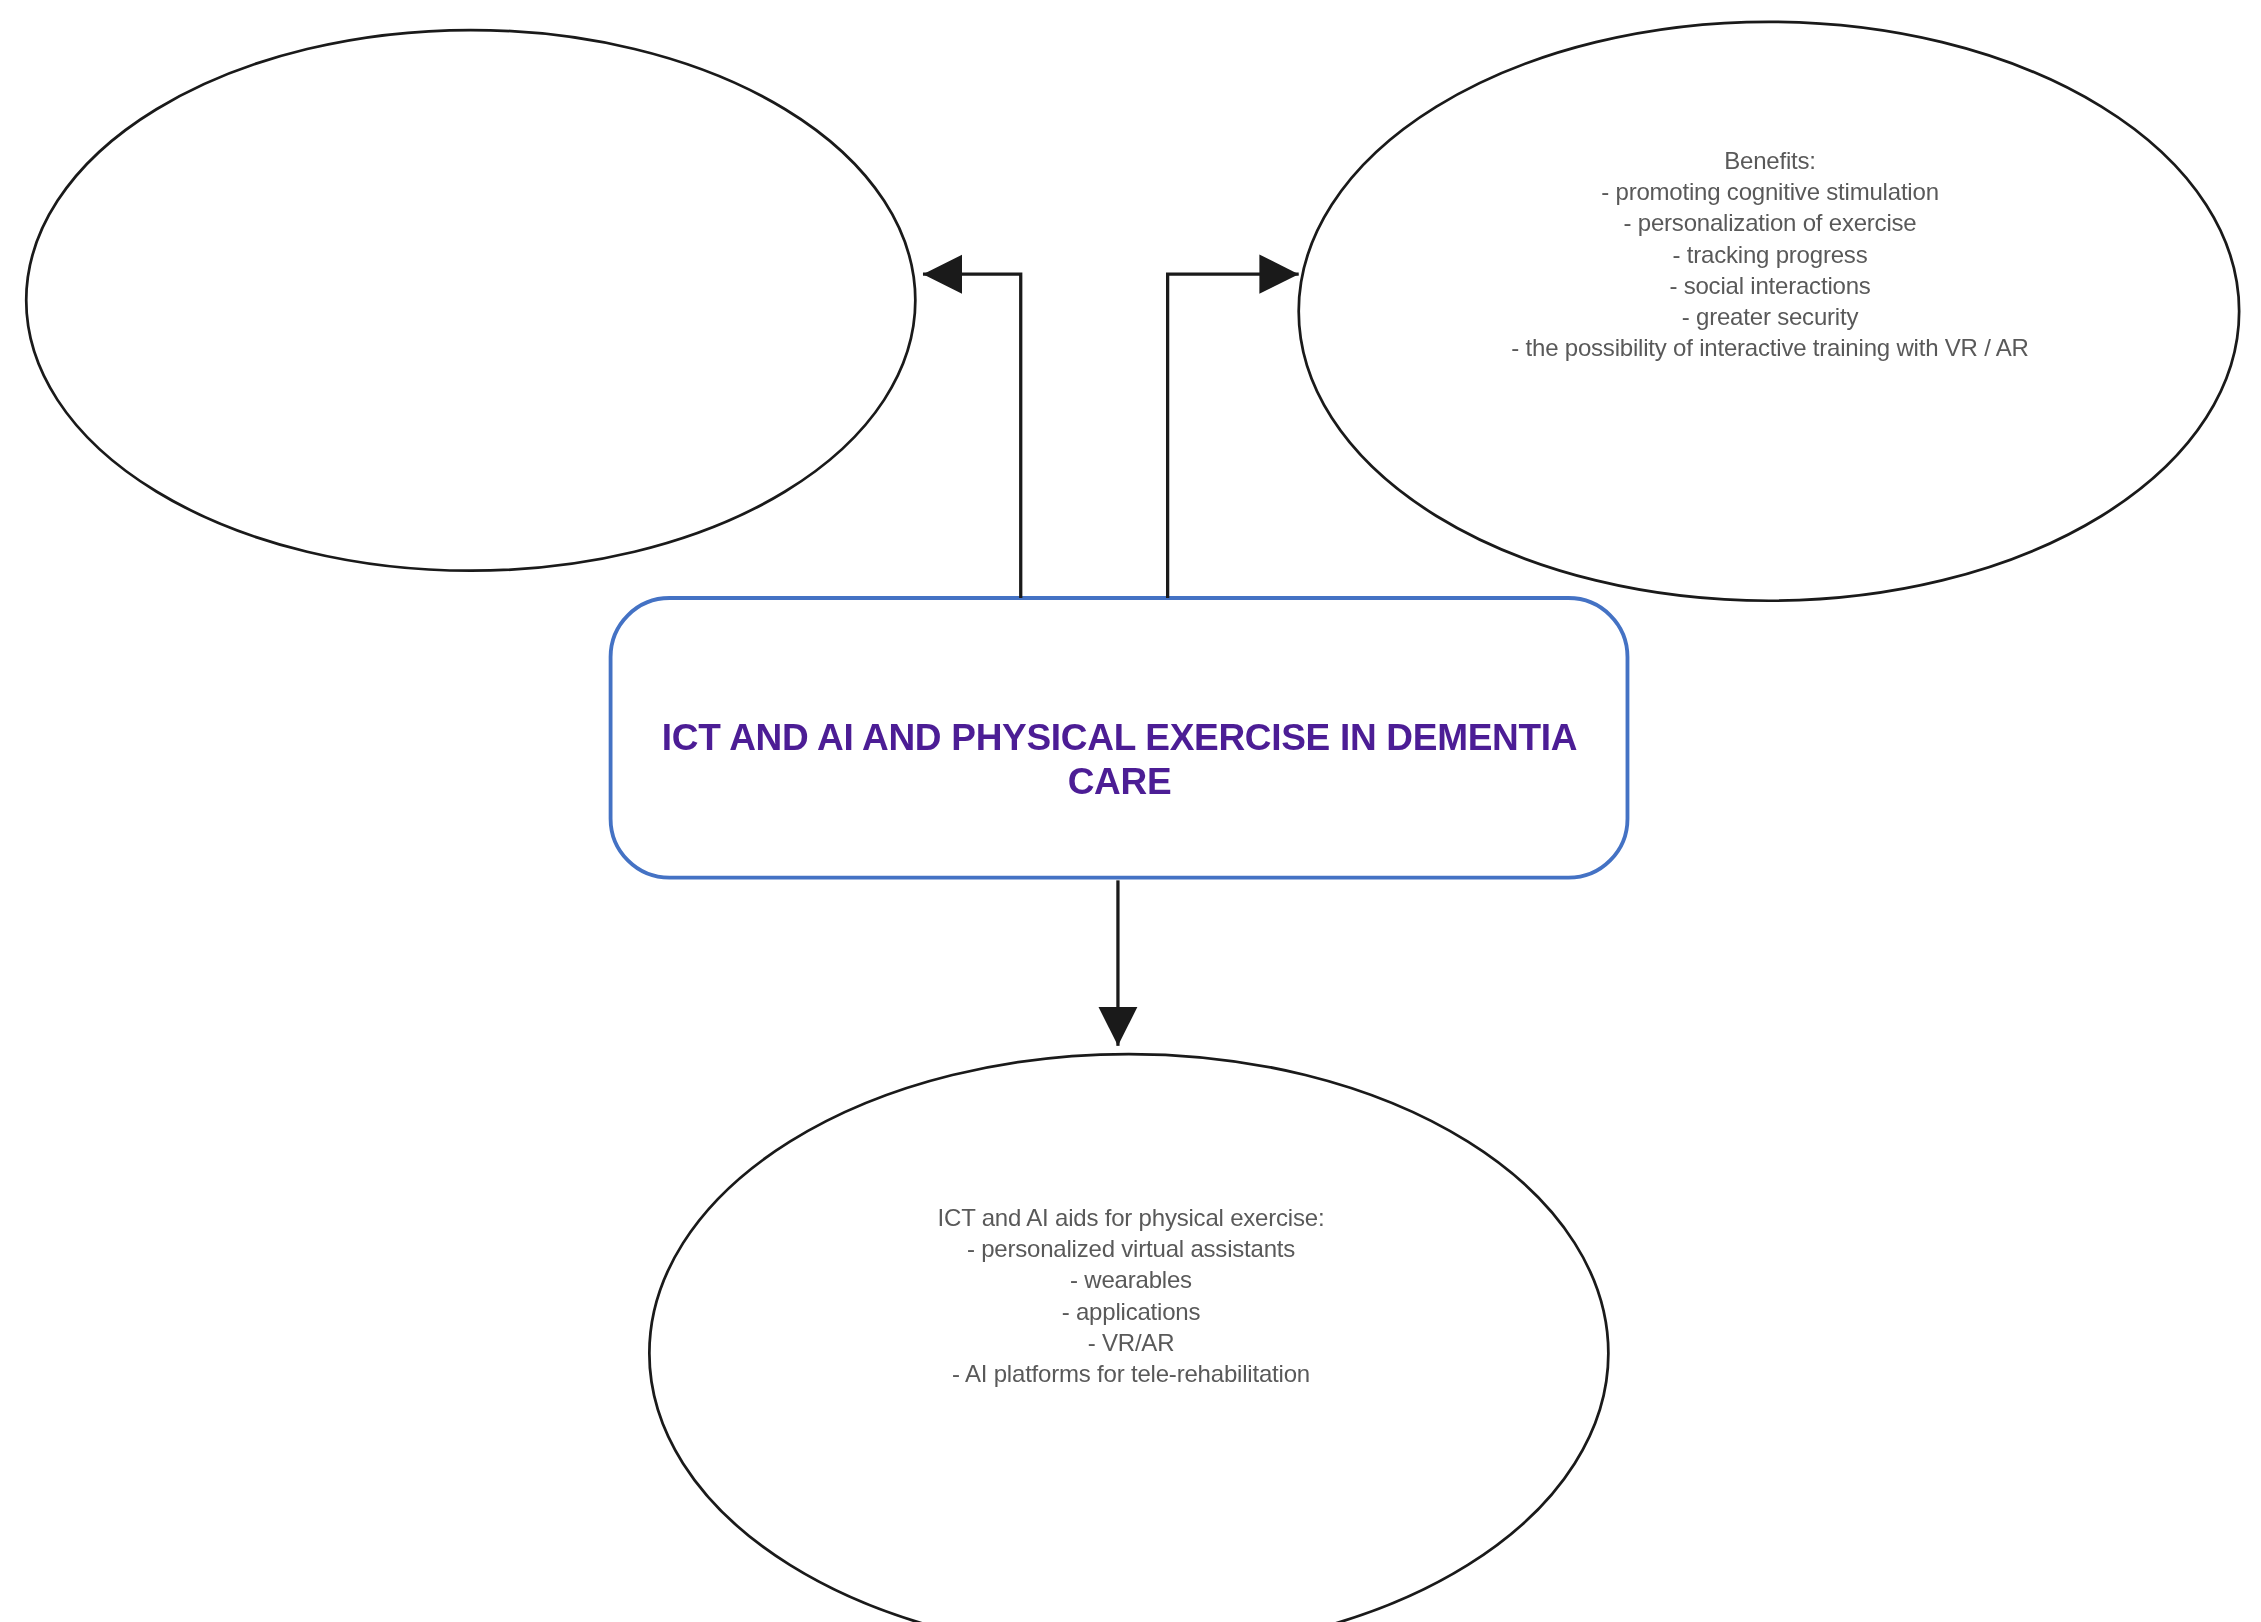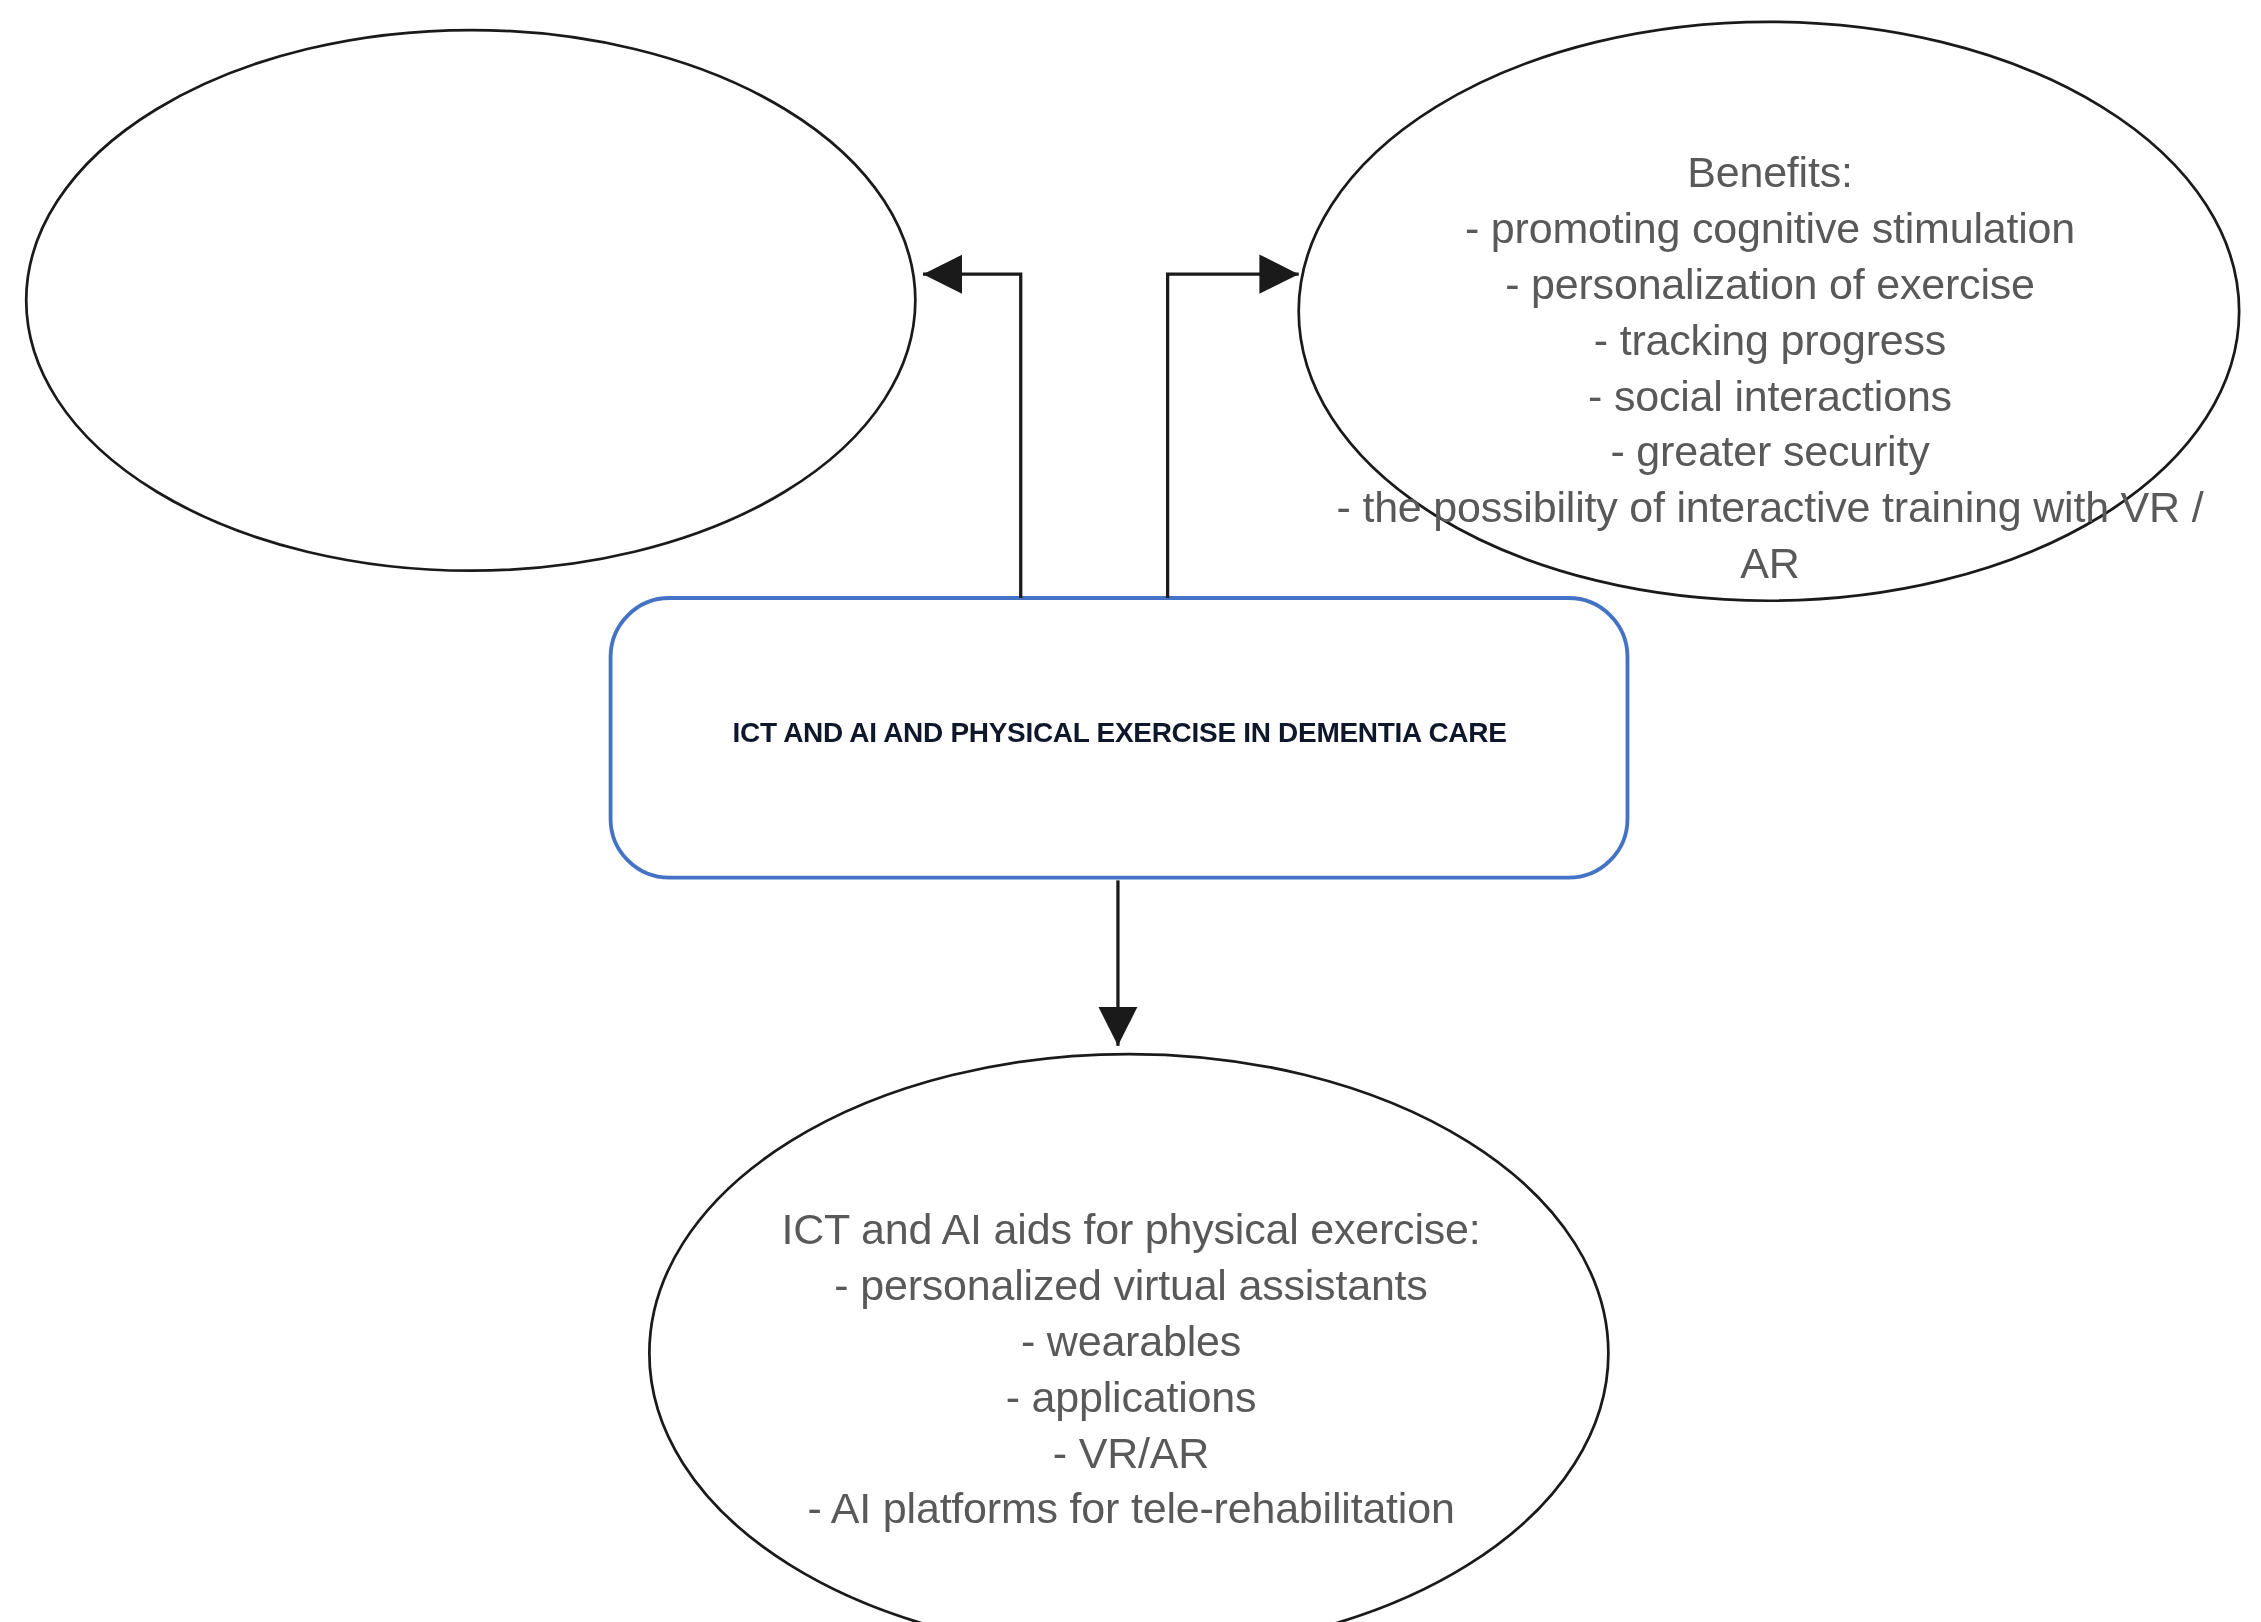--- a/index.html
+++ b/index.html
@@ -20,33 +20,33 @@
     left: 0;
     top: 0;
     width: 2261px;
     height: 1622px;
   }
   .node-text {
     position: absolute;
     text-align: center;
     color: #595959;
     font-family: "Liberation Sans", sans-serif;
-    font-size: 43px;
+    font-size: 24px;
     line-height: 1.30;
     letter-spacing: -0.2px;
     white-space: pre-line;
     pointer-events: none;
   }
   .center-title {
     position: absolute;
     text-align: center;
-    color: #0f172a;
+    color: #4c1d95;
     font-family: "Liberation Sans", sans-serif;
     font-weight: bold;
-    font-size: 28px;
+    font-size: 37px;
     letter-spacing: -0.3px;
     line-height: 1.2;
   }
   #left-ellipse-text  { left: 66px;  top: 191px;  width: 814px; }
   #right-ellipse-text { left: 1322px; top: 145px;  width: 896px; }
   #bottom-ellipse-text{ left: 672px; top: 1202px; width: 918px; }
   #center-box-title   { left: 617px; top: 716px; width: 1005px; }
 </style>
 </head>
 <body>

